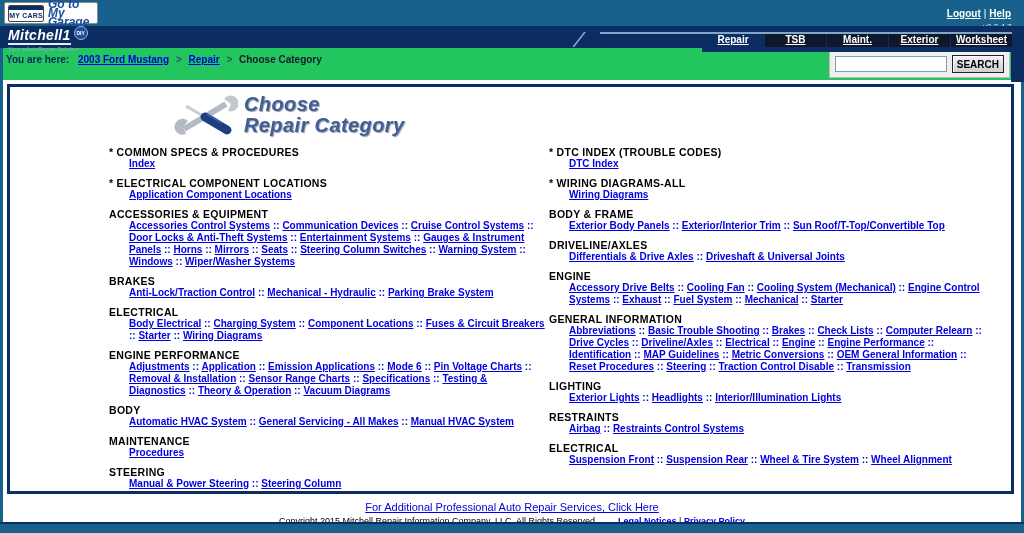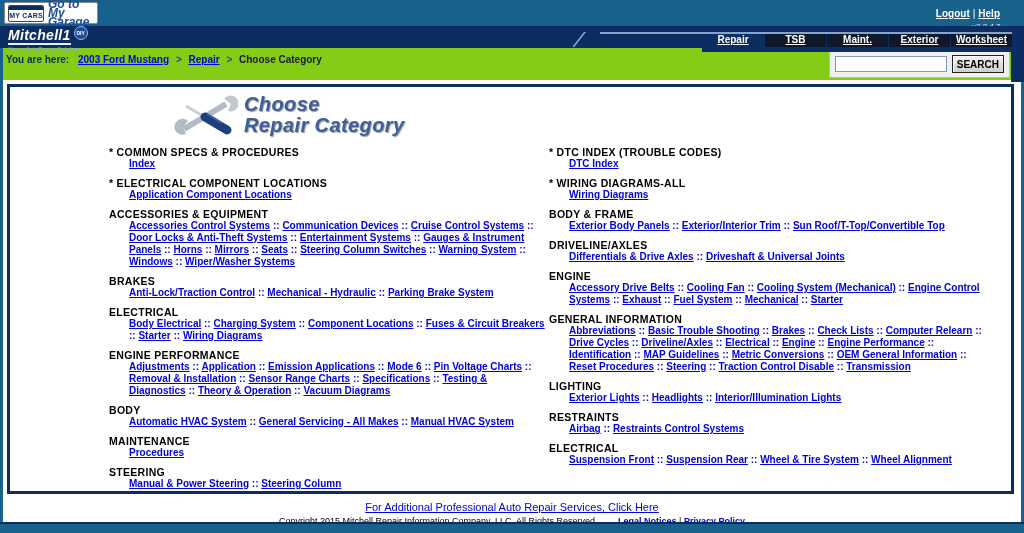--- a/index.html
+++ b/index.html
@@ -12,21 +12,21 @@
   .garage-btn { position:absolute; left:4px; top:2px; height:22px; background:#fff;
     border:1px solid #8a8a8a; border-radius:2px; display:flex; align-items:center;
     padding:1px 3px; cursor:pointer; }
   .plate { width:36px; height:17px; background:#fff; border:1px solid #444;
     border-radius:2px; margin-right:4px; display:flex; flex-direction:column; overflow:hidden; }
   .plate-band { height:4px; background:#0C2D62; }
   .plate-label { flex:1; font-size:7px; font-weight:bold; color:#0C2D62; text-align:center;
     line-height:11px; letter-spacing:.2px; }
   .garage-label { font-size:12px; line-height:9px; font-weight:bold; font-style:italic;
     color:#1a4f9c; width:46px; }
-  .top-right { position:absolute; right:24px; top:3px; text-align:right; }
+  .top-right { position:absolute; right:13px; top:3px; text-align:right; }
   .top-right a { color:#fff; font-size:10px; font-weight:bold; text-decoration:underline; cursor:pointer; }
   .top-right .pipe { color:#fff; font-size:10px; margin:0 3px; }
   .version { color:#d7e4ef; font-size:8px; font-style:italic; margin-top:1px; }
 
   .logobar { position:relative; height:22px; background:#0C2D62; z-index:3; }
   .logo { position:absolute; left:8px; top:0px; }
   .logo-text { display:inline-block; color:#fff; font-size:14px; font-weight:bold;
     font-style:italic; border-bottom:2px solid #e8eef5; padding-bottom:0px; letter-spacing:.3px;text-align:center; }
   .diy-badge { display:inline-block; width:14px; height:14px; border-radius:50%;
     background:#1d4e9c; border:1px solid #9fb6d8; color:#fff; font-size:5px; font-weight:bold;
@@ -42,21 +42,21 @@
   .tab { width:62px; height:13px; line-height:12px; text-align:center; font-size:10px;
     font-weight:bold; color:#fff; text-decoration:underline; background:#0f172a;
     border-left:1px solid #0C2D62; cursor:pointer; }
   .tab:first-child { border-left:none; }
   .tab.active { background:#0C2D62; }
   .tab-underbar { height:5px; background:#0C2D62; width:310px; margin-left:auto; }
   .right-strip { position:absolute; right:0; top:26px; width:13px; height:56px;
     background:#0C2D62; z-index:4; }
 
   
-  .crumbrow { position:relative; height:32px; background:#84cc16; }
+  .crumbrow { position:relative; height:32px; background:#22c55e; }
   .crumb { position:absolute; left:6px; top:6px; font-size:10px; color:#0C2D62; }
   .crumb .pfx { font-weight:bold; margin-right:6px; }
   .crumb a { color:#0000E0; font-weight:bold; text-decoration:underline; cursor:pointer; }
   .crumb .sep { color:#33506e; font-weight:bold; margin:0 4px; }
   .crumb .cur { font-weight:bold; color:#1a1a2e; }
   .search-panel { position:absolute; right:14px; top:2px; background:#efefef;
     border:1px solid #b9b9b9; padding:4px 5px; display:flex; align-items:center; }
   .search-input { width:112px; height:16px; border:1px solid #7f9db9; font-size:11px; padding:0 2px; }
   .search-btn { margin-left:5px; height:18px; font-size:10px; font-weight:bold; color:#000;
     background:linear-gradient(#f3f3f3,#cfcfcf); border:1px solid #222;

